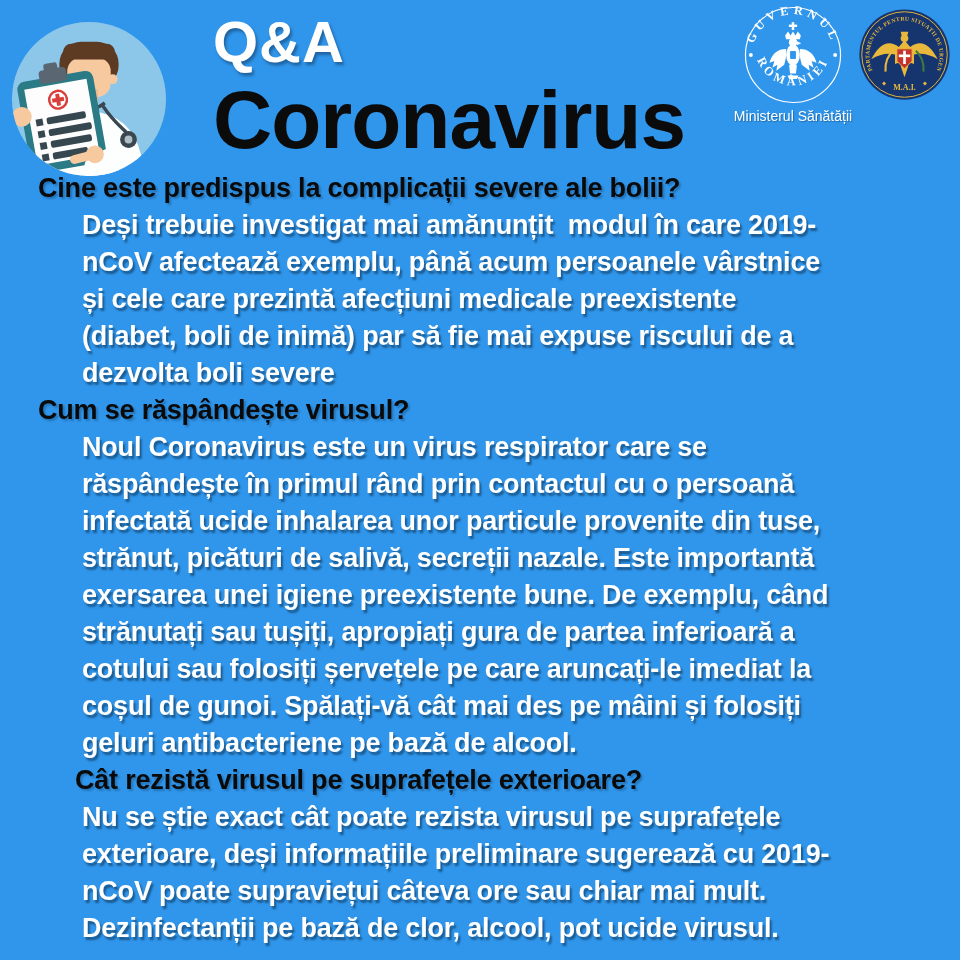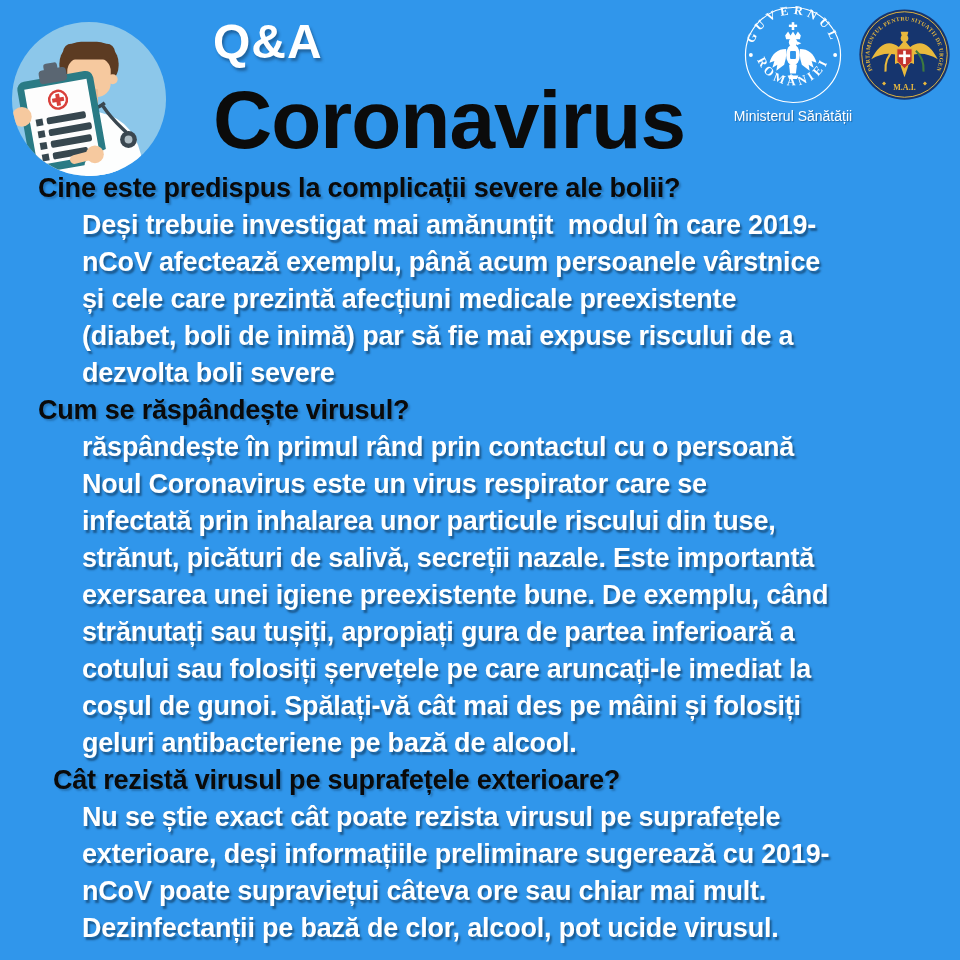--- a/index.html
+++ b/index.html
@@ -5,42 +5,42 @@
   html,body { margin:0; padding:0; }
   body { font-family:"Liberation Sans", sans-serif; }
   .poster {
     position:relative; width:960px; height:960px;
     background:#3096EB; overflow:hidden;
   }
   
   .badge { position:absolute; left:10px; top:20px; width:158px; height:158px; }
   .title { position:absolute; left:213px; top:0px; }
   .title-q {
-    color:#ffffff; font-weight:700; font-size:48px; line-height:84px;
+    color:#ffffff; font-weight:700; font-size:58px; line-height:84px;
     letter-spacing:1px; text-shadow:2px 3px 3px rgba(10,40,70,.45);
   }
   .title-c {
     color:#0b0b0b; font-weight:700; font-size:82px; line-height:80px;
     letter-spacing:-1px; margin-top:-4px;
   }
   .gov-seal { position:absolute; left:744px; top:6px; width:98px; height:98px; }
   .gov-caption {
     position:absolute; left:712px; top:108px; width:162px; text-align:center;
     color:#ffffff; font-family:Liberation Sans, sans-serif; font-size:14px;
     text-shadow:1px 1px 1px rgba(10,40,70,.4);
   }
   .dsu-seal { position:absolute; left:857px; top:7px; width:95px; height:95px; }
   
   .content { position:absolute; left:0; top:170px; width:960px; }
   .line {
     height:37px; line-height:37px; font-weight:700; font-size:27px;
     letter-spacing:-0.2px; white-space:pre;
   }
   .q { color:#0a0a0a; padding-left:38px; text-shadow:2px 2px 2px rgba(0,20,40,.25); }
-  .q3 { padding-left:53px; }
+  .q3 { padding-left:75px; }
   .a { color:#ffffff; padding-left:82px; text-shadow:2px 3px 2px rgba(10,40,70,.55); }
   .seal-ring-text { font-family:"Liberation Serif", serif; font-weight:700; }
 </style>
 </head>
 <body>
 
 <div class="poster">
 
   <div class="badge">
     <svg viewBox="0 0 160 160" width="158" height="158">
@@ -170,23 +170,23 @@
 
   <div class="content">
     <div class="line q">Cine este predispus la complicații severe ale bolii?</div>
     <div class="line a">Deși trebuie investigat mai amănunțit  modul în care 2019-</div>
     <div class="line a">nCoV afectează exemplu, până acum persoanele vârstnice</div>
     <div class="line a">și cele care prezintă afecțiuni medicale preexistente</div>
     <div class="line a">(diabet, boli de inimă) par să fie mai expuse riscului de a</div>
     <div class="line a">dezvolta boli severe</div>
 
     <div class="line q">Cum se răspândește virusul?</div>
+    <div class="line a">Noul Coronavirus este un virus respirator care se</div>
     <div class="line a">răspândește în primul rând prin contactul cu o persoană</div>
-    <div class="line a">Noul Coronavirus este un virus respirator care se</div>
-    <div class="line a">infectată prin inhalarea unor particule riscului din tuse,</div>
+    <div class="line a">infectată ucide inhalarea unor particule provenite din tuse,</div>
     <div class="line a">strănut, picături de salivă, secreții nazale. Este importantă</div>
     <div class="line a">exersarea unei igiene preexistente bune. De exemplu, când</div>
     <div class="line a">strănutați sau tușiți, apropiați gura de partea inferioară a</div>
     <div class="line a">cotului sau folosiți șervețele pe care aruncați-le imediat la</div>
     <div class="line a">coșul de gunoi. Spălați-vă cât mai des pe mâini și folosiți</div>
     <div class="line a">geluri antibacteriene pe bază de alcool.</div>
 
     <div class="line q q3">Cât rezistă virusul pe suprafețele exterioare?</div>
     <div class="line a">Nu se știe exact cât poate rezista virusul pe suprafețele</div>
     <div class="line a">exterioare, deși informațiile preliminare sugerează cu 2019-</div>

